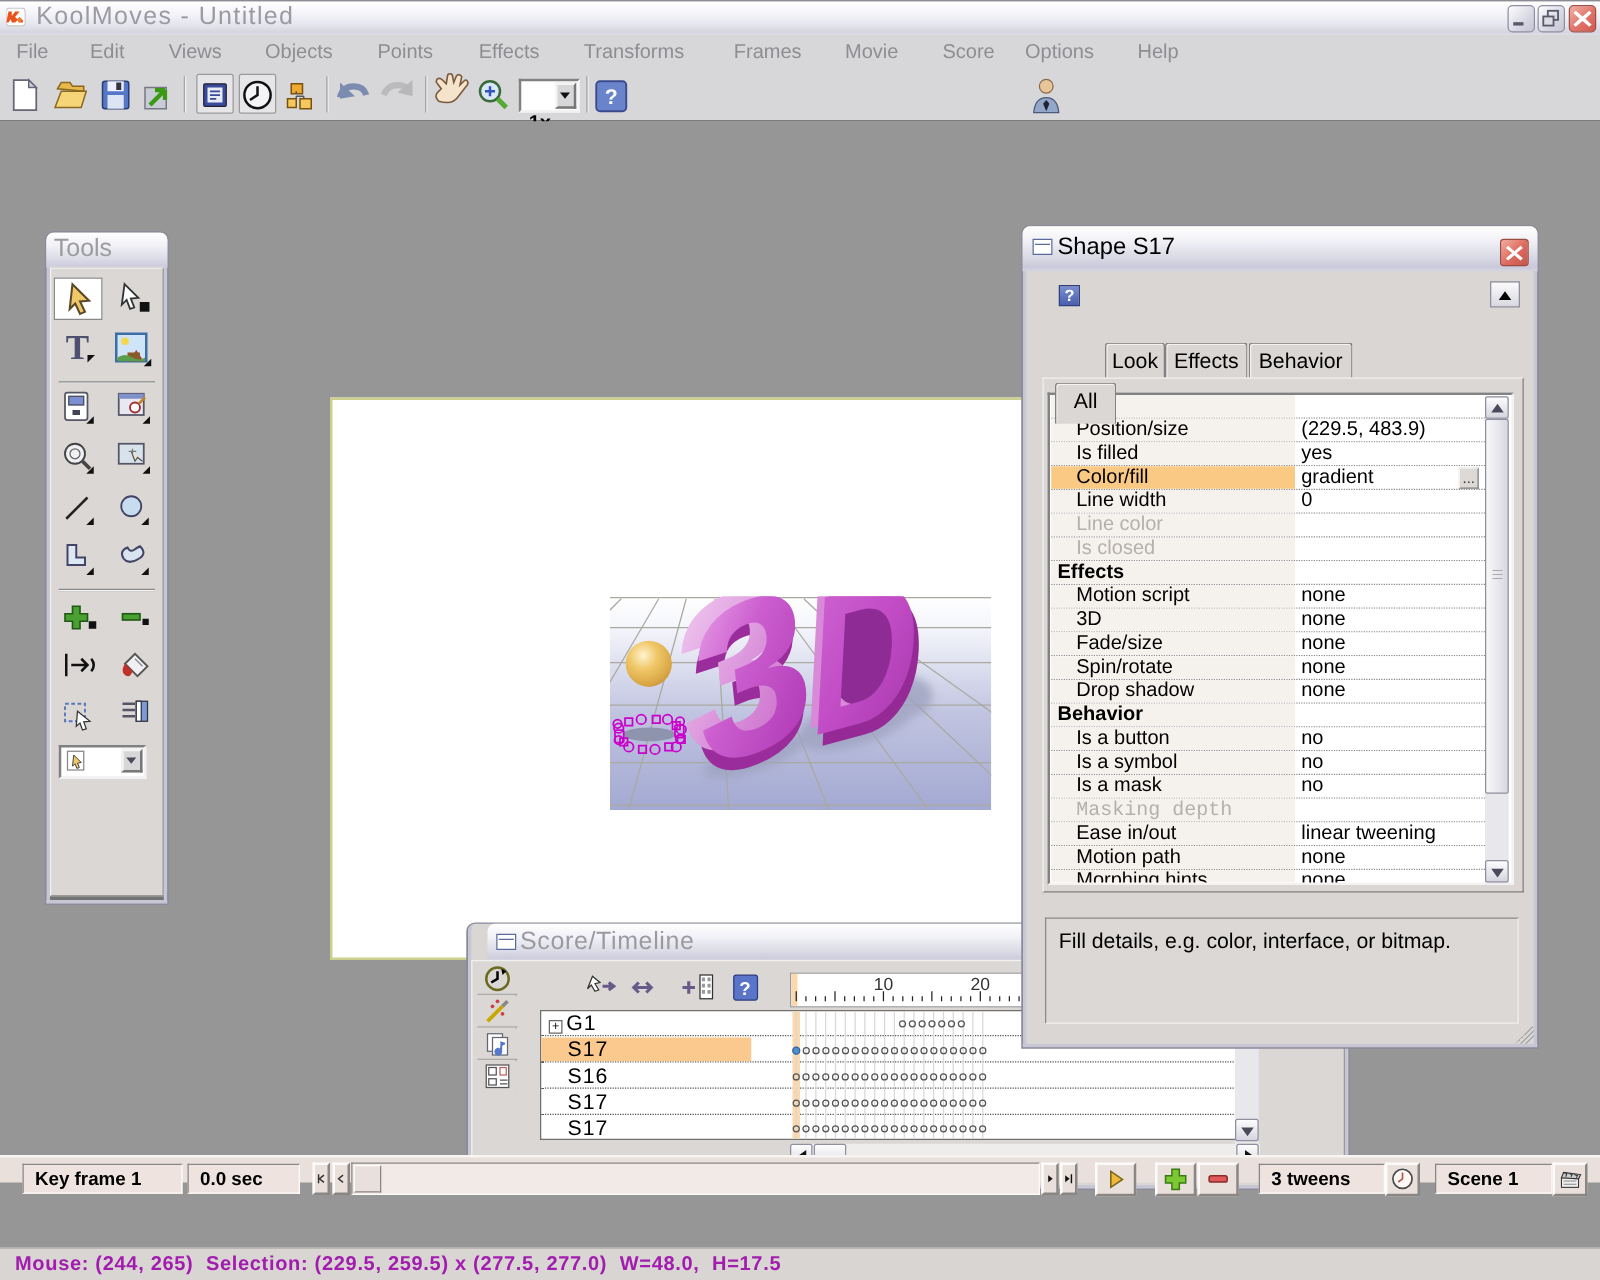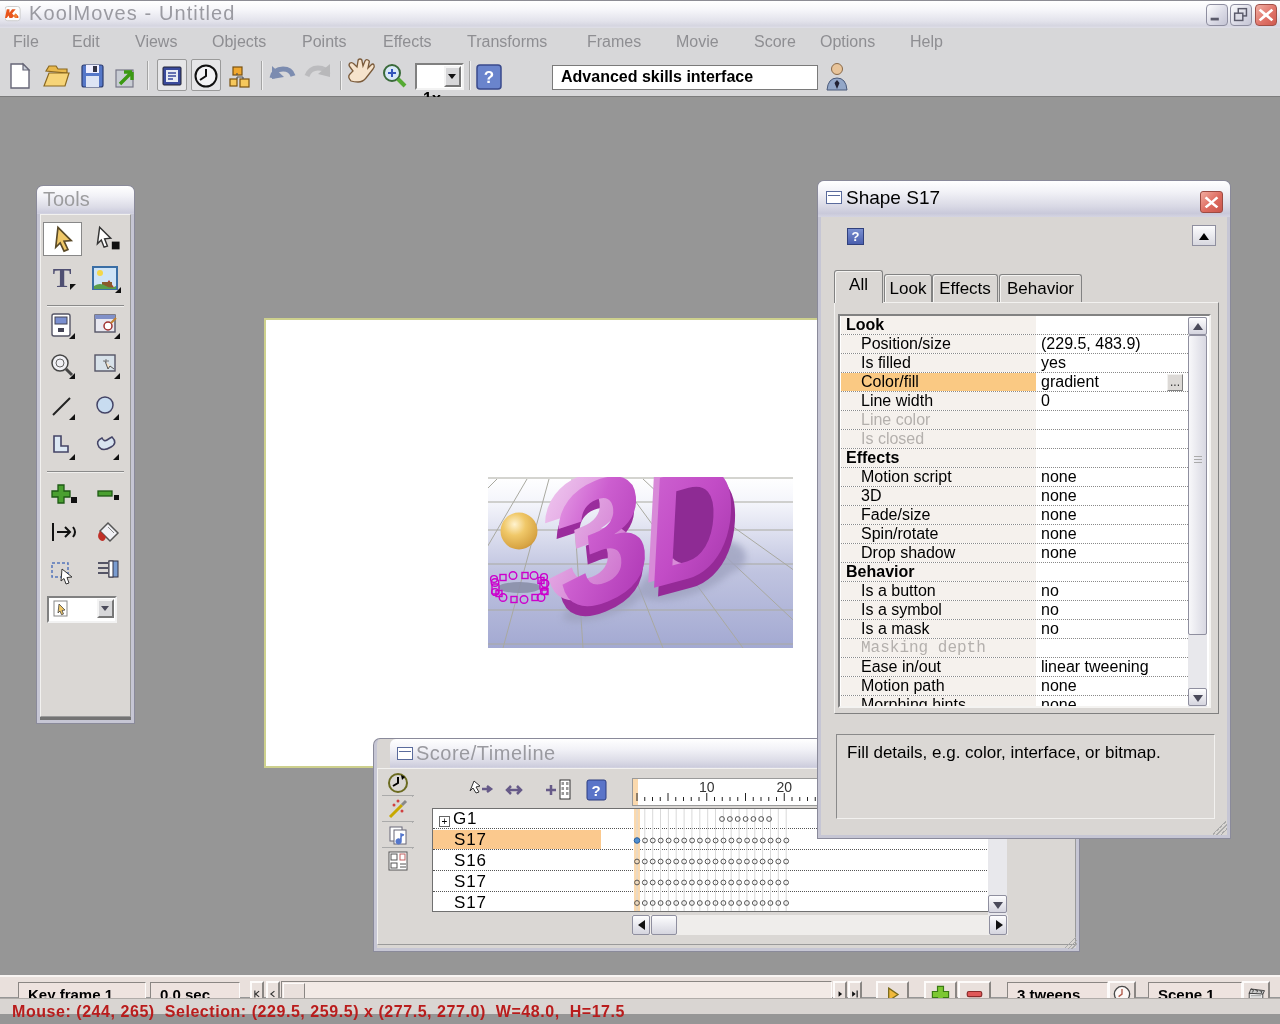--- a/index.html
+++ b/index.html
@@ -104,26 +104,26 @@
 .arr { position:absolute; left:4px; width:0; height:0; border-left:5px solid transparent; border-right:5px solid transparent; }
 .arr.up { top:5px; border-bottom:7px solid #4a4a5a; }
 .arr.dn { top:6px; border-top:7px solid #4a4a5a; }
 #vthumb { left:0; top:18px; width:19px; height:300px; background:linear-gradient(90deg,#f8f8fa,#d8d8e2); border:1px solid #8f8f9f; border-radius:2px; }
 #vthumb:after { content:""; position:absolute; left:5px; top:120px; width:8px; height:8px; background:repeating-linear-gradient(#aaa 0 1px, transparent 1px 3px); }
 #fillbox { left:15px; top:553px; width:379px; height:85px; background:#dbd8d5; border:1px solid; border-color:#8a8a8a #f2f1ef #f2f1ef #8a8a8a; font-size:17px; color:#000; padding:8px 0 0 10px; }
 #dlggrip { left:392px; top:640px; width:14px; height:14px; background:linear-gradient(135deg,transparent 45%,#aaa 45%,#aaa 50%,transparent 50%,transparent 60%,#aaa 60%,#aaa 65%,transparent 65%,transparent 75%,#aaa 75%,#aaa 80%,transparent 80%); }
 #dotbtn { left:326px; top:1px; width:16px; height:17px; background:#dcd9d6; border:1px solid; border-color:#f2f1ef #808080 #808080 #f2f1ef; font-size:12px; color:#333; text-align:center; }
 
 
-#kfbar { left:0; top:975px; width:1280px; height:22px; background:#e9e0dc; border-top:2px solid #f8f4f2; }
+#kfbar { left:0; top:924px; width:1280px; height:22px; background:#e9e0dc; border-top:2px solid #f8f4f2; }
 .kfield { top:5px; height:24px; background:#eee3df; border:1px solid; border-color:#8a8683 #fdfbfa #fdfbfa #8a8683; font-size:15px; font-weight:bold; color:#000; padding:3px 0 0 9px; }
 .kbtn { top:4px; background:#e9e0dc; border:2px solid; border-color:#fdfbfa #8a8683 #8a8683 #fdfbfa; }
 
 
-#statusbar { left:0; top:998px; width:1280px; height:16px; background:#d9d5d2; border-top:1px solid #b0aca9; font-size:16px; font-weight:bold; color:#b91c1c; letter-spacing:0.55px; padding:4px 0 0 12px; }
+#statusbar { left:0; top:998px; width:1280px; height:26px; background:#d9d5d2; border-top:1px solid #b0aca9; font-size:16px; font-weight:bold; color:#a21caf; letter-spacing:0.55px; padding:4px 0 0 12px; }
 </style>
 </head>
 <body>
 <div id="app">
   <div id="titlebar">
     <svg style="position:absolute;left:5px;top:5px;" width="16" height="17" viewBox="0 0 18 18">
       <rect x="0" y="0" width="17" height="16" rx="3" fill="#fdfdfd" stroke="#c8c8c8"></rect>
       <path d="M2 3 h3 v4 l3 -4 h4 l-4 5 2 2 2 -2 3 3 v2 h-3 l-2 -2 -2 2 h-3 l-1 -3 -2 3 h-2 z" fill="#e8541c"></path>
       <path d="M10 10 l2 -2 2 2 -1 3 h-2 z" fill="#f08030"></path>
     </svg>
@@ -221,21 +221,20 @@
     <div class="tsep" style="left:147px;"></div>
     <div class="tsep" style="left:261px;"></div>
     <div class="tsep" style="left:340px;"></div>
     <div class="tsep" style="left:469px;"></div>
     <div id="combo1x">
         <div class="txt">1x</div>
         <div class="dbtn">
           <div class="arr dn" style="position:absolute;left:2px;top:6px;border-left-width:4px;border-right-width:4px;border-top:5px solid #111;"></div>
         </div>
       </div>
-    <div id="srch">Advanced skills interface</div>
     <svg style="position:absolute;left:824px;top:4px;" width="26" height="32" viewBox="0 0 26 32">
       <circle cx="13" cy="9" r="5.5" fill="#e8c49a" stroke="#8a6a4a"></circle>
       <path d="M3 30 q1 -12 10 -12 q9 0 10 12 z" fill="#93a7c8" stroke="#4a5a7a"></path>
       <path d="M13 20 l-2.5 3 2.5 6 2.5 -6 z" fill="#223"></path>
     </svg>
   </div>
 
   <div id="workspace">
     <div id="canvas">
       <svg style="position:absolute; left:222px; top:157px;" width="305" height="171" viewBox="0 0 305 171">
@@ -702,21 +701,21 @@
           </div>
         <div class="cap">Shape S17</div>
         <div id="dlgclose">
             <svg class="xglyph" viewBox="0 0 23 22">
               <path d="M6 5 L11.5 10 L17 5 L19 7 L13.5 11.5 L19 16 L17 18 L11.5 13.5 L6 18 L4 16 L9.5 11.5 L4 7 Z" fill="#fff"></path>
             </svg>
           </div>
       </div>
       <div id="dlghelp">?</div>
       <div id="dlgup"></div>
-      <div class="tab sel" style="left:13px; width:49px;">All</div>
+      <div class="tab sel" style="left:23px; width:49px;margin-top:36px;">All</div>
       <div class="tab" style="left:63px; width:48px;">Look</div>
       <div class="tab" style="left:111px; width:66px;">Effects</div>
       <div class="tab" style="left:178px; width:83px;">Behavior</div>
       <div id="tabpanel">
         <div id="grid">
           <div class="grow" style="top:0px;">
               <div class="lc"></div>
               <div class="hdr">Look</div>
             </div>
           <div class="grow" style="top:19px;">

